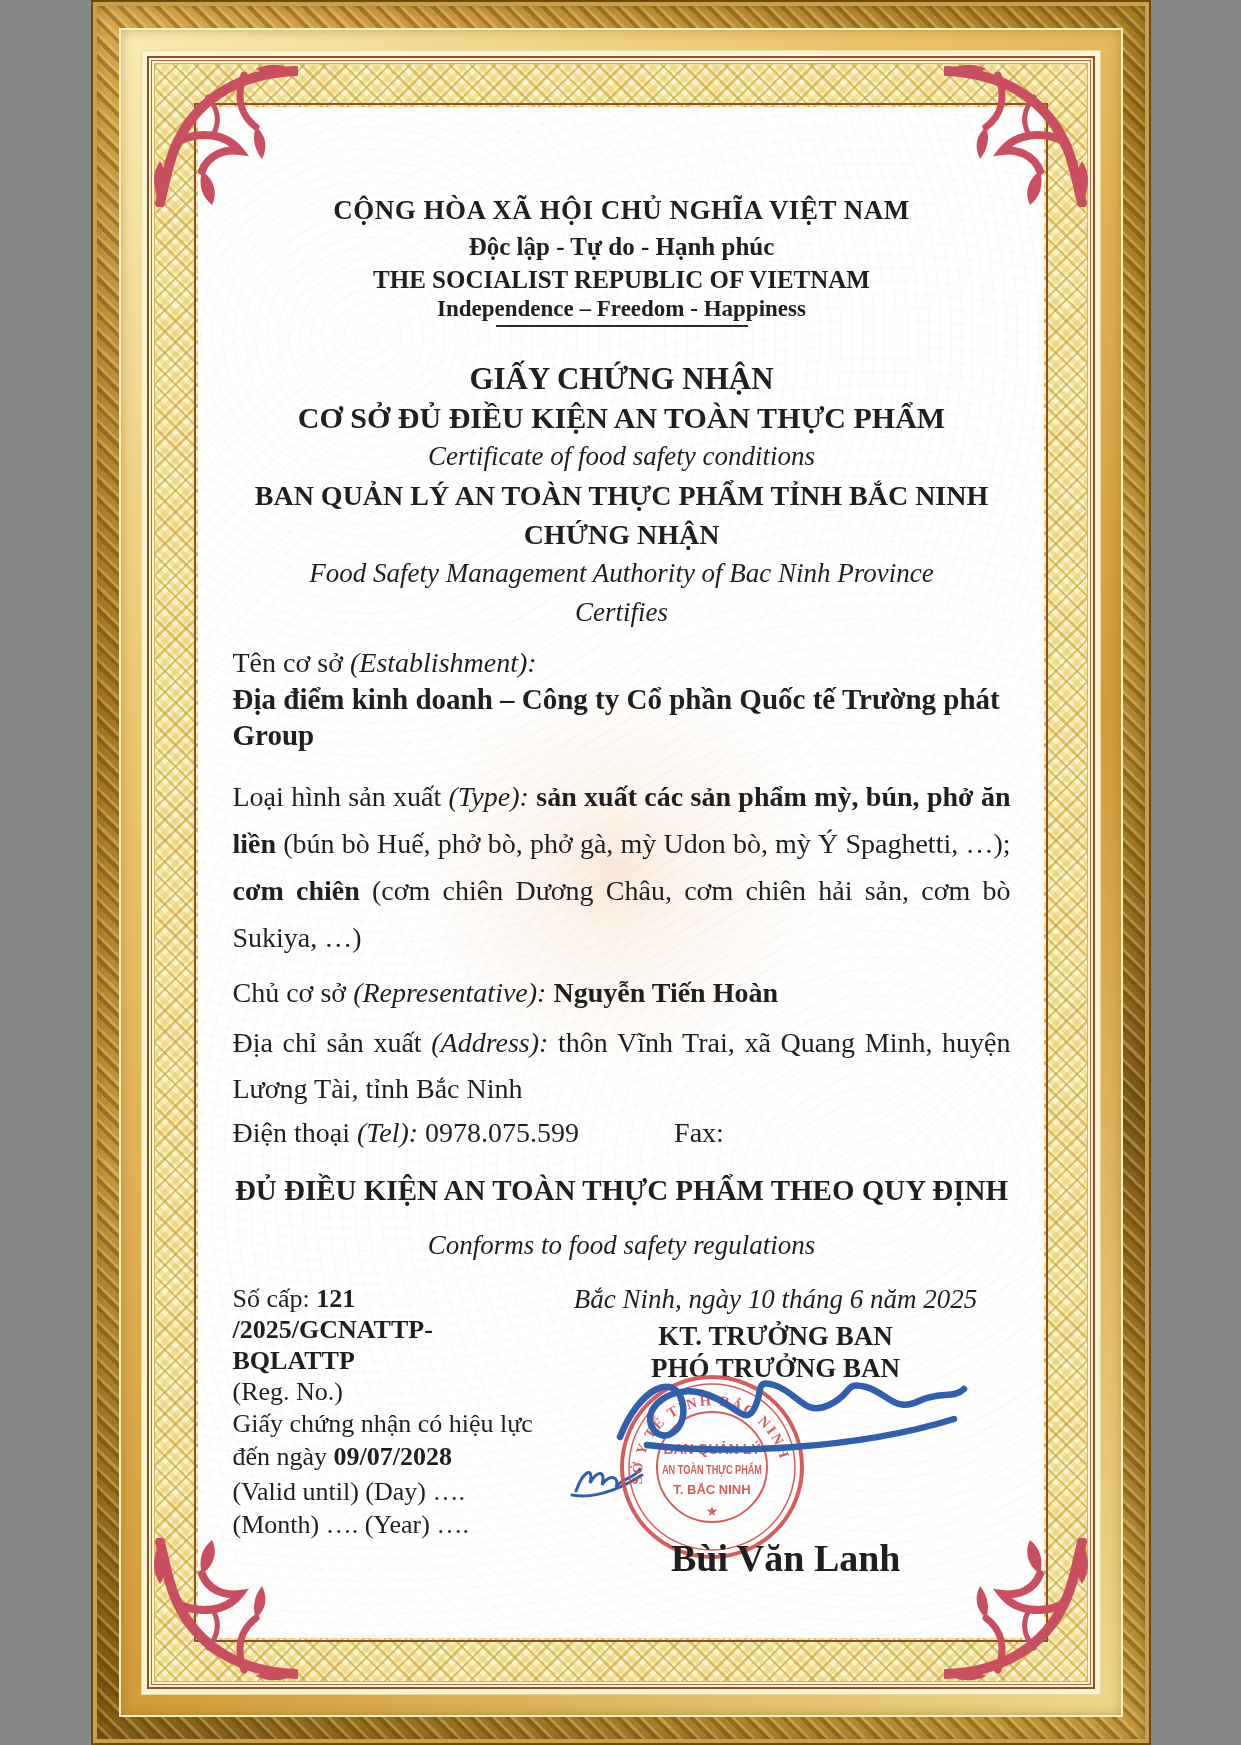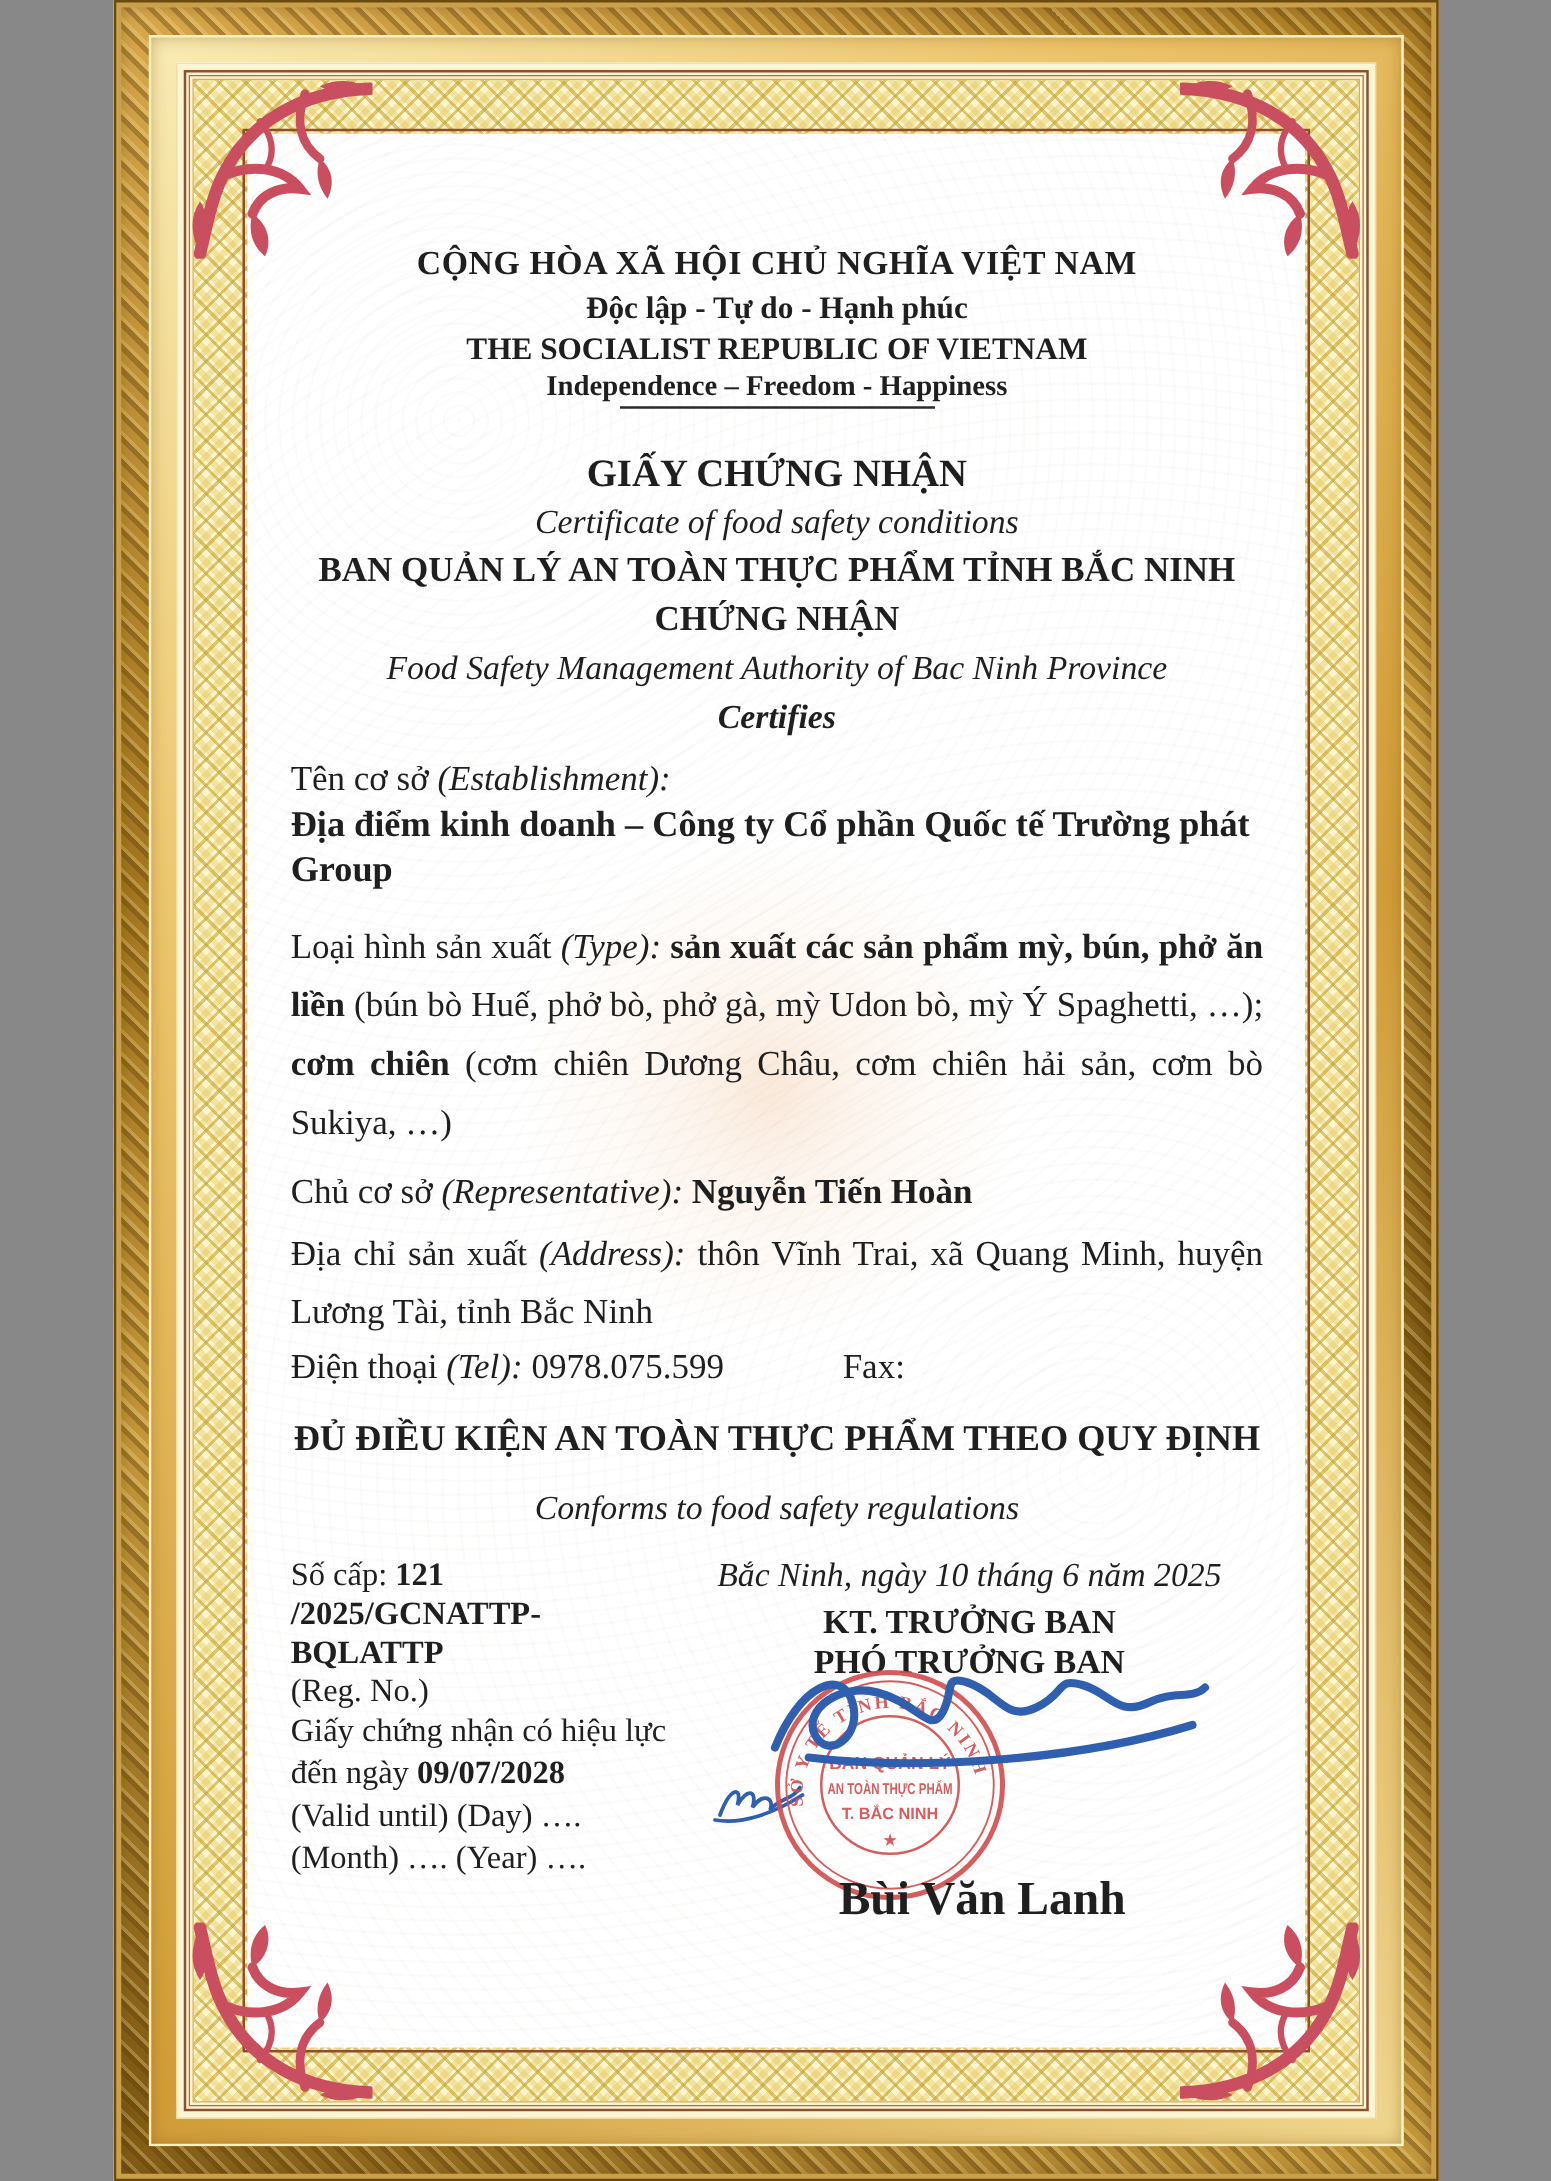--- a/index.html
+++ b/index.html
@@ -46,21 +46,21 @@
   .h-en1{font-size:25px;font-weight:bold;line-height:30px;margin-top:3px;}
   .h-en2{font-size:23px;font-weight:bold;line-height:28px;}
   .motto-rule{width:252px;border:0;border-top:2px solid #2a2a2a;margin:2px auto 0;}
   .title-blk{margin-top:32px;}
   .t1{font-size:31px;font-weight:bold;line-height:39px;}
   .t2{font-size:30px;font-weight:bold;line-height:39px;}
   .t3{font-size:27px;font-style:italic;line-height:39px;}
   .t4{font-size:28px;font-weight:bold;line-height:39px;}
   .t5{font-size:27px;font-style:italic;line-height:39px;}
   .t6{font-size:28px;font-weight:bold;line-height:39px;}
-  .t7{font-size:27px;font-style:italic;line-height:39px;font-weight:bold;}
+  .t7{font-size:27px;font-style:italic;line-height:39px;}
   .ln{font-size:28px;line-height:36px;}
   .estab-label{margin-top:13px;}
   .estab-name{font-size:29px;font-weight:bold;line-height:36px;}
   .para{font-size:28px;line-height:47px;text-align:justify;margin-top:20px;}
   .rep{margin-top:14px;}
   .addr{font-size:28px;line-height:46px;text-align:justify;margin-top:9px;}
   .tel{margin-top:3px;}
   .fax{margin-left:95px;}
   .statement-vi{font-size:29px;font-weight:bold;line-height:36px;text-align:center;margin-top:21px;}
   .statement-en{font-size:27px;font-style:italic;line-height:36px;text-align:center;margin-top:19px;}
@@ -151,20 +151,21 @@
   <div class="content">
 
     <div class="c h-vi1">CỘNG HÒA XÃ HỘI CHỦ NGHĨA VIỆT NAM</div>
     <div class="c h-vi2">Độc lập - Tự do - Hạnh phúc</div>
     <div class="c h-en1">THE SOCIALIST REPUBLIC OF VIETNAM</div>
     <div class="c h-en2">Independence – Freedom - Happiness</div>
     <hr class="motto-rule">
 
     <div class="title-blk">
       <div class="c t1">GIẤY CHỨNG NHẬN</div>
+      <div class="c t2">CƠ SỞ ĐỦ ĐIỀU KIỆN AN TOÀN THỰC PHẨM</div>
       <div class="c t3">Certificate of food safety conditions</div>
       <div class="c t4">BAN QUẢN LÝ AN TOÀN THỰC PHẨM TỈNH BẮC NINH</div>
       <div class="c t6">CHỨNG NHẬN</div>
       <div class="c t5">Food Safety Management Authority of Bac Ninh Province</div>
       <div class="c t7">Certifies</div>
     </div>
 
     <div class="ln estab-label">
       <span>Tên cơ sở </span><span class="i">(Establishment):</span>
     </div>

